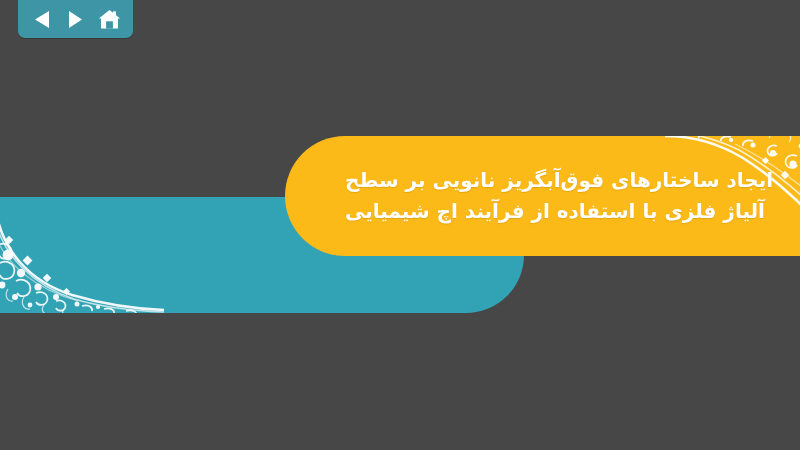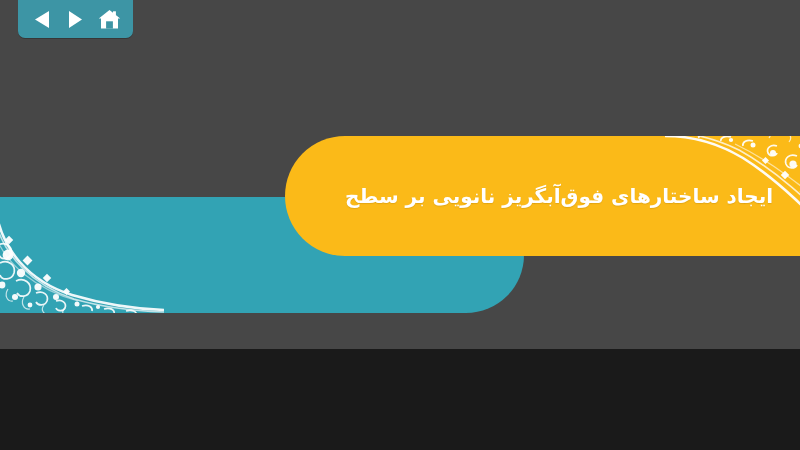--- a/index.html
+++ b/index.html
@@ -8,21 +8,21 @@
     padding: 0;
     background: #1a1a1a;
   }
   body {
     font-family: "DejaVu Sans", sans-serif;
   }
 
   #slide {
     position: relative;
     width: 800px;
-    height: 349px;
+    height: 450px;
     overflow: hidden;
     background: #474747;
   }
 
   
   #nav-bar {
     position: absolute;
     left: 18px;
     top: -6px;
     width: 115px;
@@ -223,16 +223,17 @@
       </g>
       <g fill="none" stroke="#ffffff" stroke-width="1.2" opacity="0.72">
         <path d="M144,16 C148,10 144,3 138,4"></path>
         <path d="M124,6 C128,1 124,-4 119,-3"></path>
         <path d="M160,30 C164,24 161,17 155,18"></path>
         <path d="M104,2 C107,-2 104,-5 100,-4"></path>
       </g>
     </svg>
 
     <div class="title-line">ایجاد ساختارهای فوق‌آبگریز نانویی بر سطح</div>
+    <div class="title-line">آلیاژ فلزی با استفاده از فرآیند اچ شیمیایی</div>
 
   </div>
 
 </div>
 
 </body></html>

